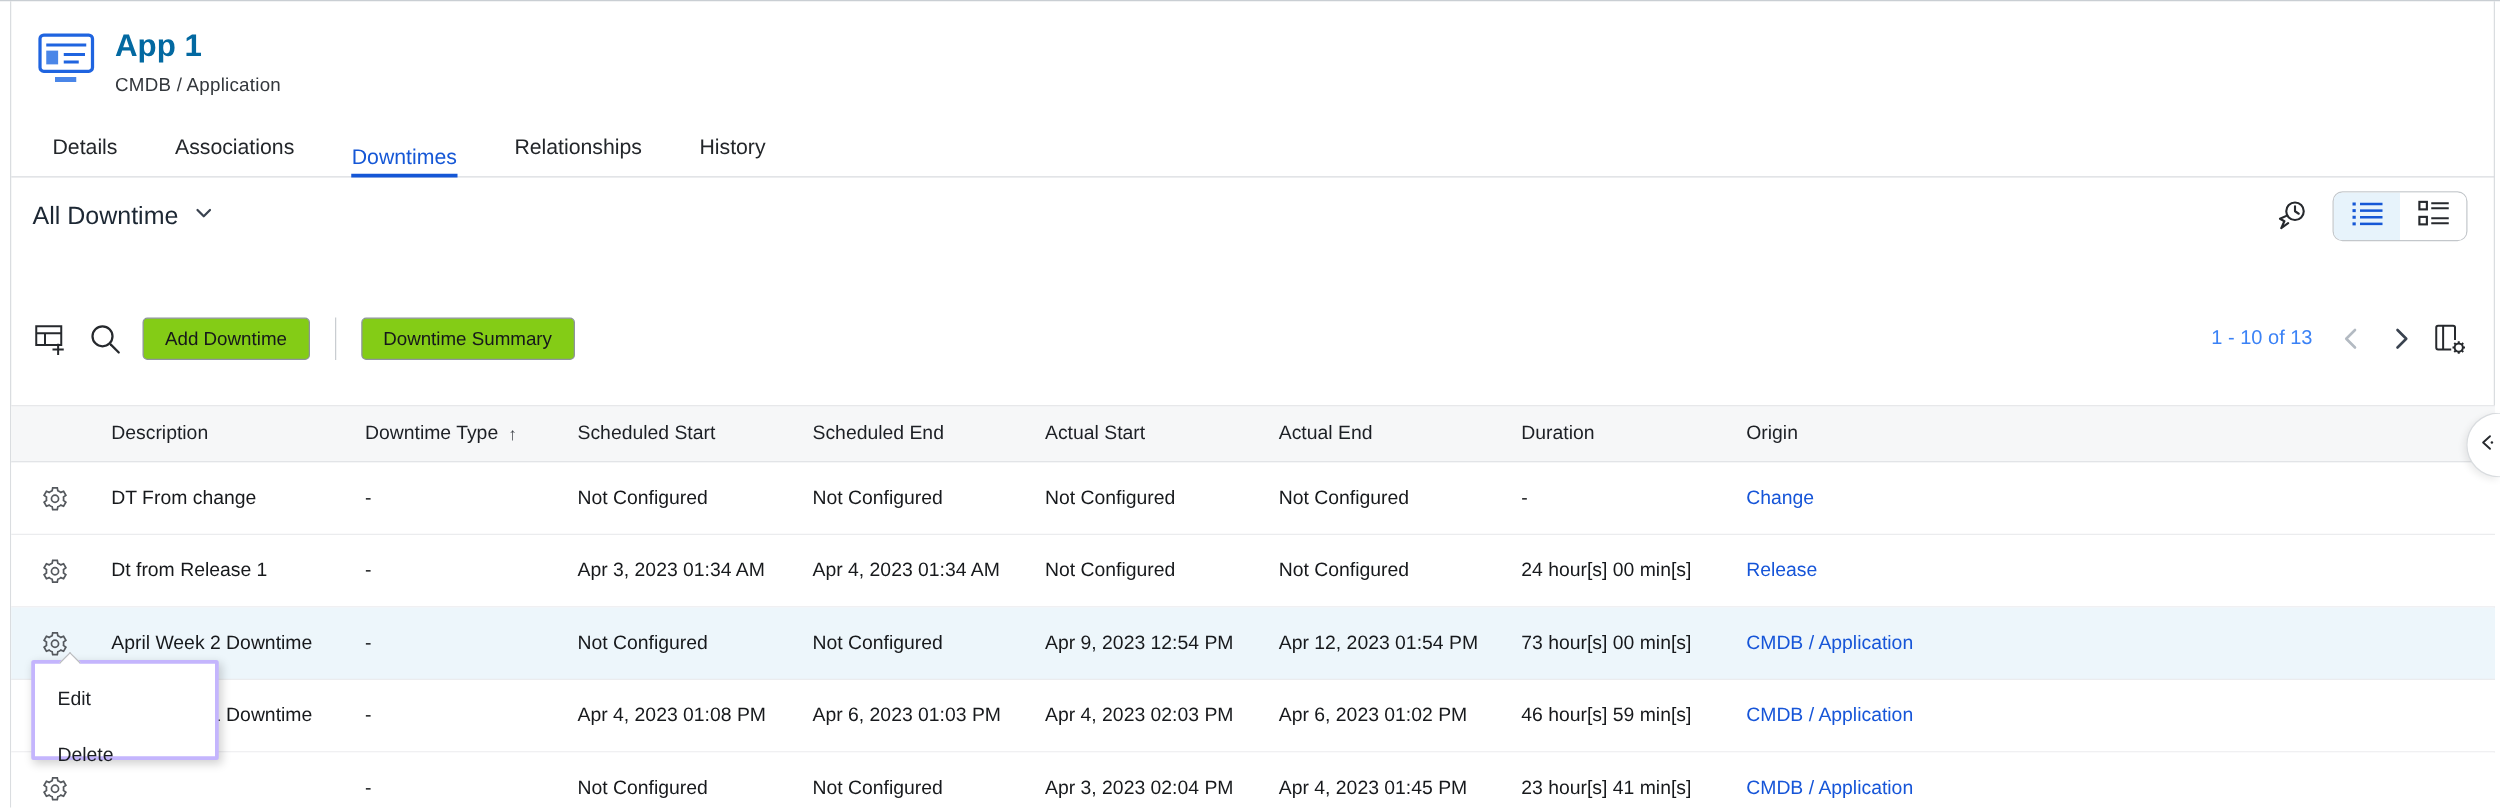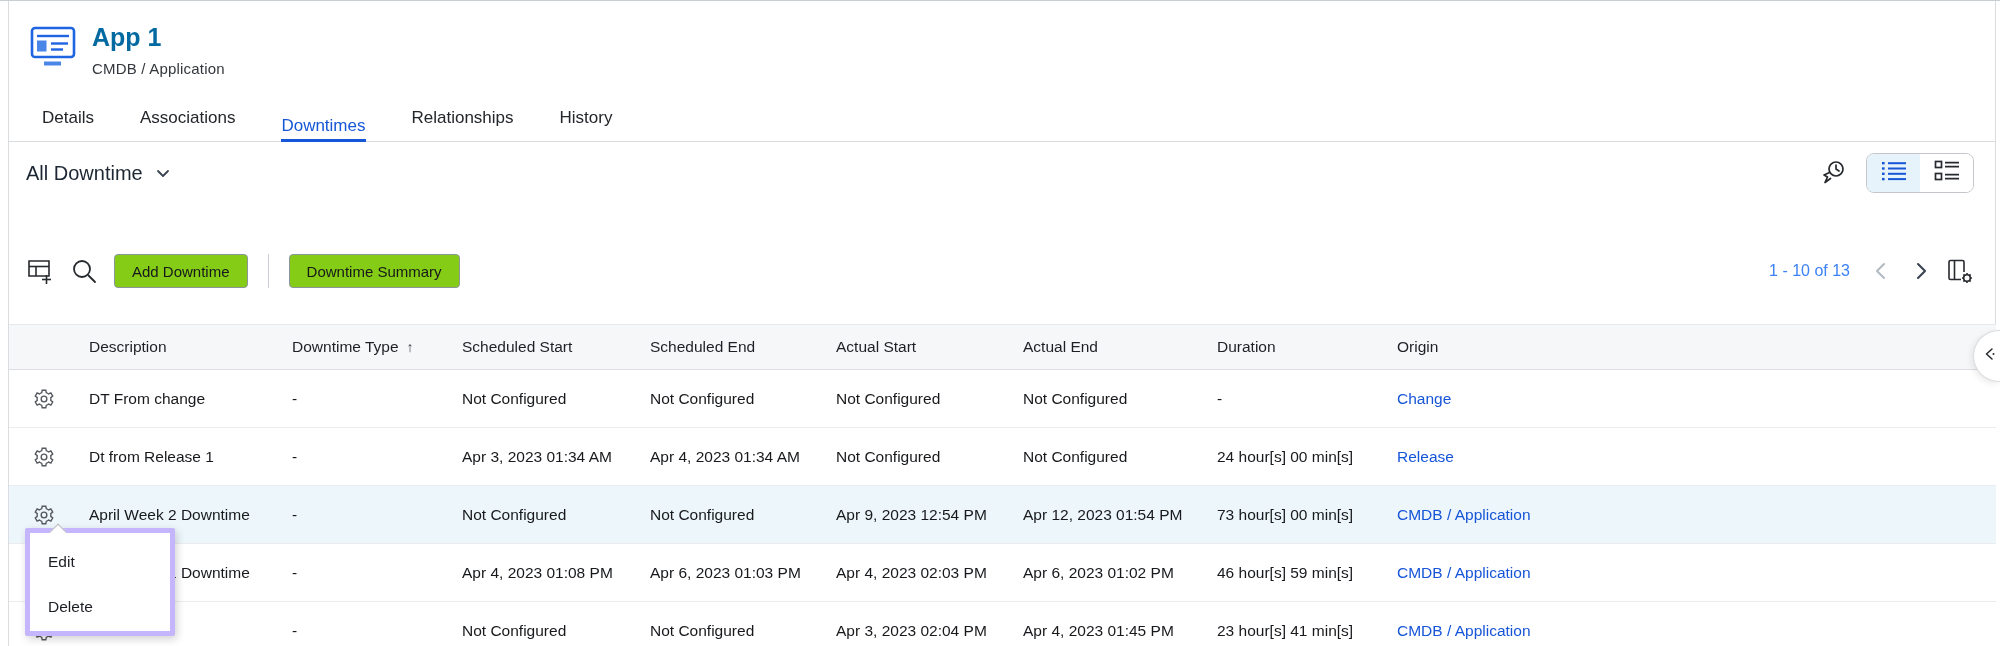--- a/index.html
+++ b/index.html
@@ -18,21 +18,21 @@
   
   .tabs { position:absolute; left:9px; right:4px; top:96px; height:46px;
           border-bottom:1px solid #d9dcdf; display:flex; align-items:flex-end;
           gap:46px; padding-left:33px; }
   .tab { font-size:17px; color:#23262a; padding-bottom:13px; cursor:pointer; white-space:nowrap; }
   .tab.active { color:#1557d6; border-bottom:3px solid #1557d6; margin-bottom:-1px; padding-bottom:3px; }
 
   
   .filter-bar { position:absolute; left:26px; right:26px; top:148px; height:50px;
                 display:flex; align-items:center; justify-content:space-between; }
-  .view-select { display:flex; align-items:flex-end; gap:12px; cursor:pointer; }
+  .view-select { display:flex; align-items:flex-start; gap:12px; cursor:pointer; }
   .view-select-label { font-size:20px; color:#1c2733; }
   .right-controls { display:flex; align-items:center; gap:18px; }
   .toggle-group { display:flex; border:1px solid #c3c7cb; border-radius:8px; overflow:hidden; height:40px; }
   .toggle-btn { width:53px; display:flex; align-items:center; justify-content:center; background:#fff; cursor:pointer; }
   .toggle-btn.active { background:#e7f3fb; }
 
   
   .toolbar { position:absolute; left:26px; right:26px; top:250px; height:42px;
              display:flex; align-items:center; justify-content:space-between; }
   .toolbar-left { display:flex; align-items:center; gap:16px; }
@@ -52,22 +52,22 @@
   .t-head .t-cell { font-size:15.5px; color:#1d2025; }
   .t-cell { padding-left:10px; font-size:15.5px; color:#17191c; white-space:nowrap; overflow:hidden; }
   .body-row { height:58px; border-bottom:1px solid #ebecee; background:#fff; cursor:pointer; }
   .body-row.highlighted { background:#edf6fb; }
   .gear-cell { display:flex; align-items:center; padding-left:24px; }
   .link { color:#1655d8; cursor:pointer; }
   .sort-wrap { display:inline-flex; align-items:center; gap:8px; }
   .sort-arrow { font-size:14px; color:#42464c; }
 
   
-  .context-menu { position:absolute; left:25px; top:528px; width:150px; height:108px;
-                  background:#fff; border:5px solid #c4b5fd; border-radius:2px;
+  .context-menu { position:absolute; left:25px; top:528px; width:150px; height:80px;
+                  background:#fff; border:3px solid #c4b5fd; border-radius:2px;
                   box-shadow:2px 3px 8px rgba(0,0,0,.18); z-index:30; padding-top:6px; }
   .menu-caret { position:absolute; top:-7px; left:22px; width:12px; height:12px; background:#fff;
                 border-left:1px solid #b9bcbf; border-top:1px solid #b9bcbf; transform:rotate(45deg); }
   .menu-item { height:45px; display:flex; align-items:center; padding-left:18px;
                font-size:15.5px; color:#1b1e22; cursor:pointer; }
 
   
   .panel-handle { position:absolute; right:0; top:330px; width:27px; height:52px;
                   background:#fff; border:1px solid #d9dcdf; border-right:none;
                   border-radius:26px 0 0 26px; box-shadow:-2px 2px 6px rgba(0,0,0,.08);

